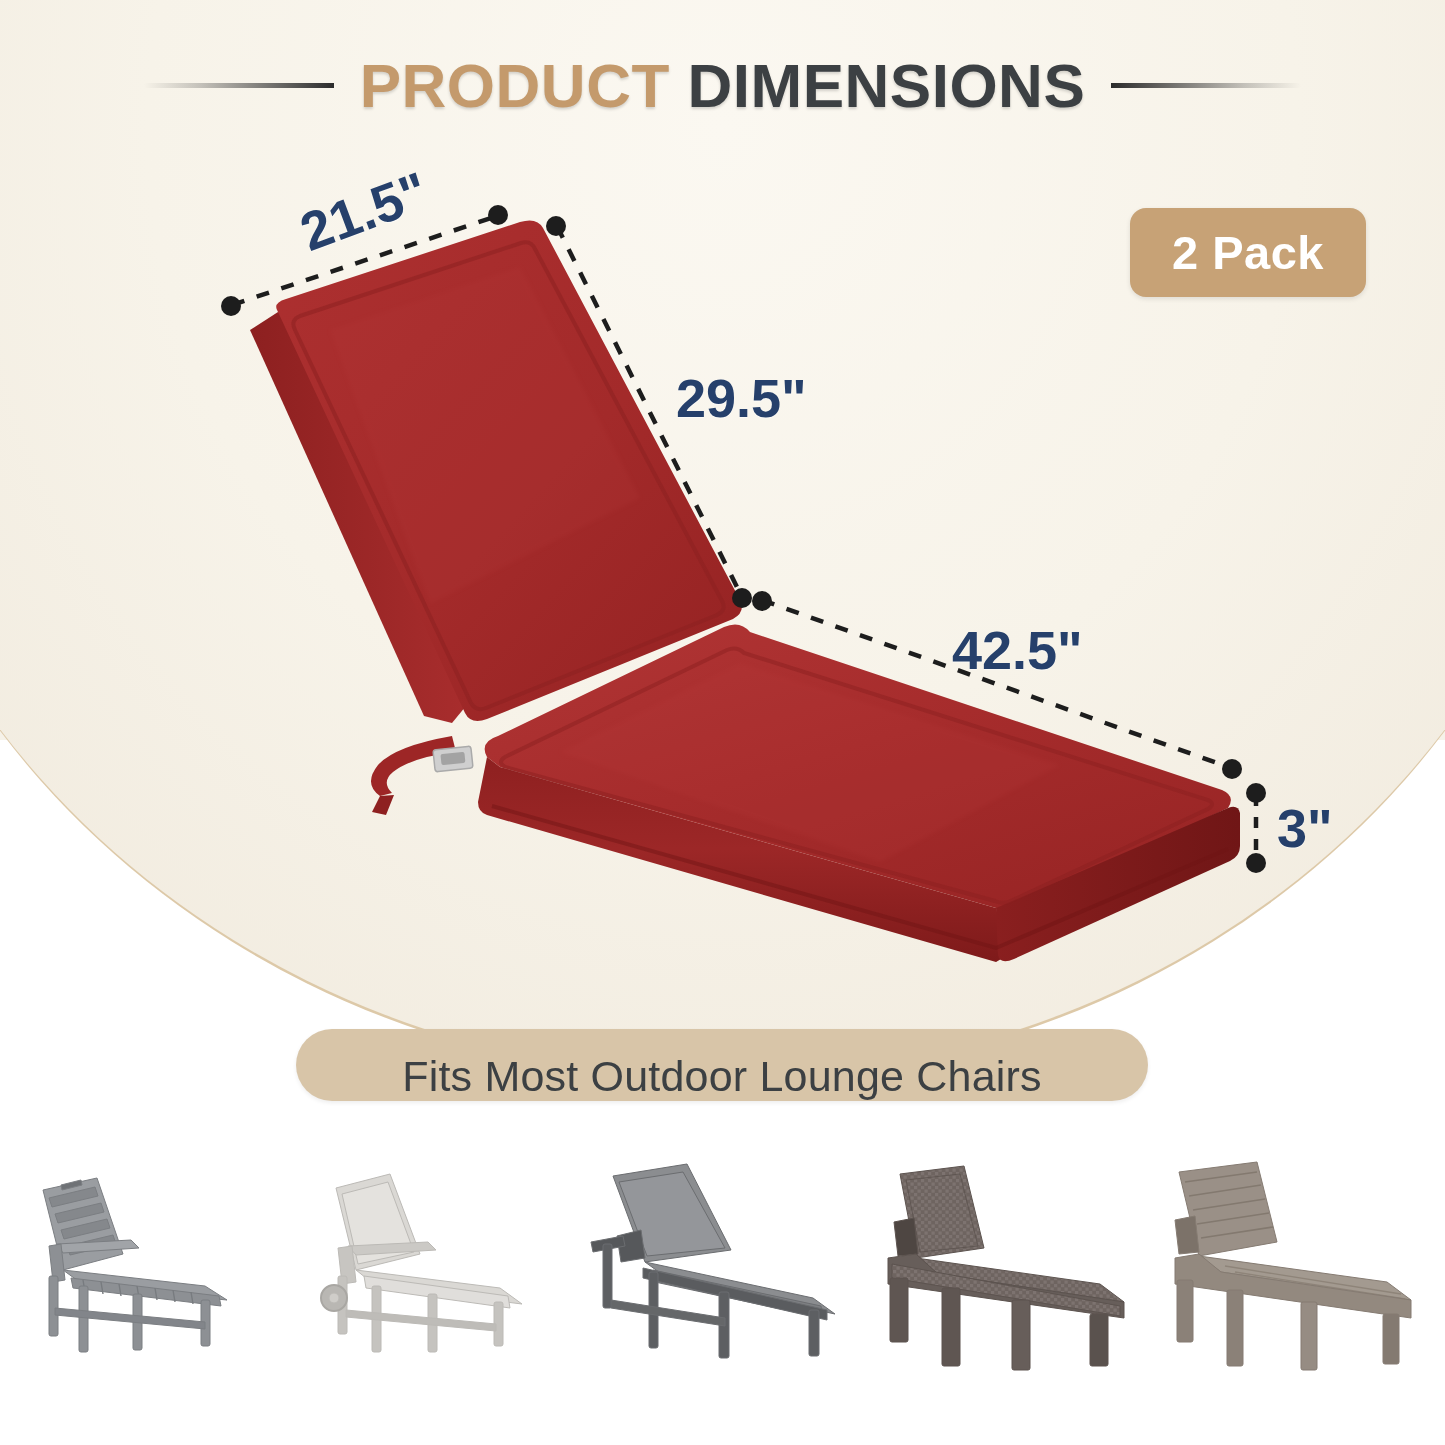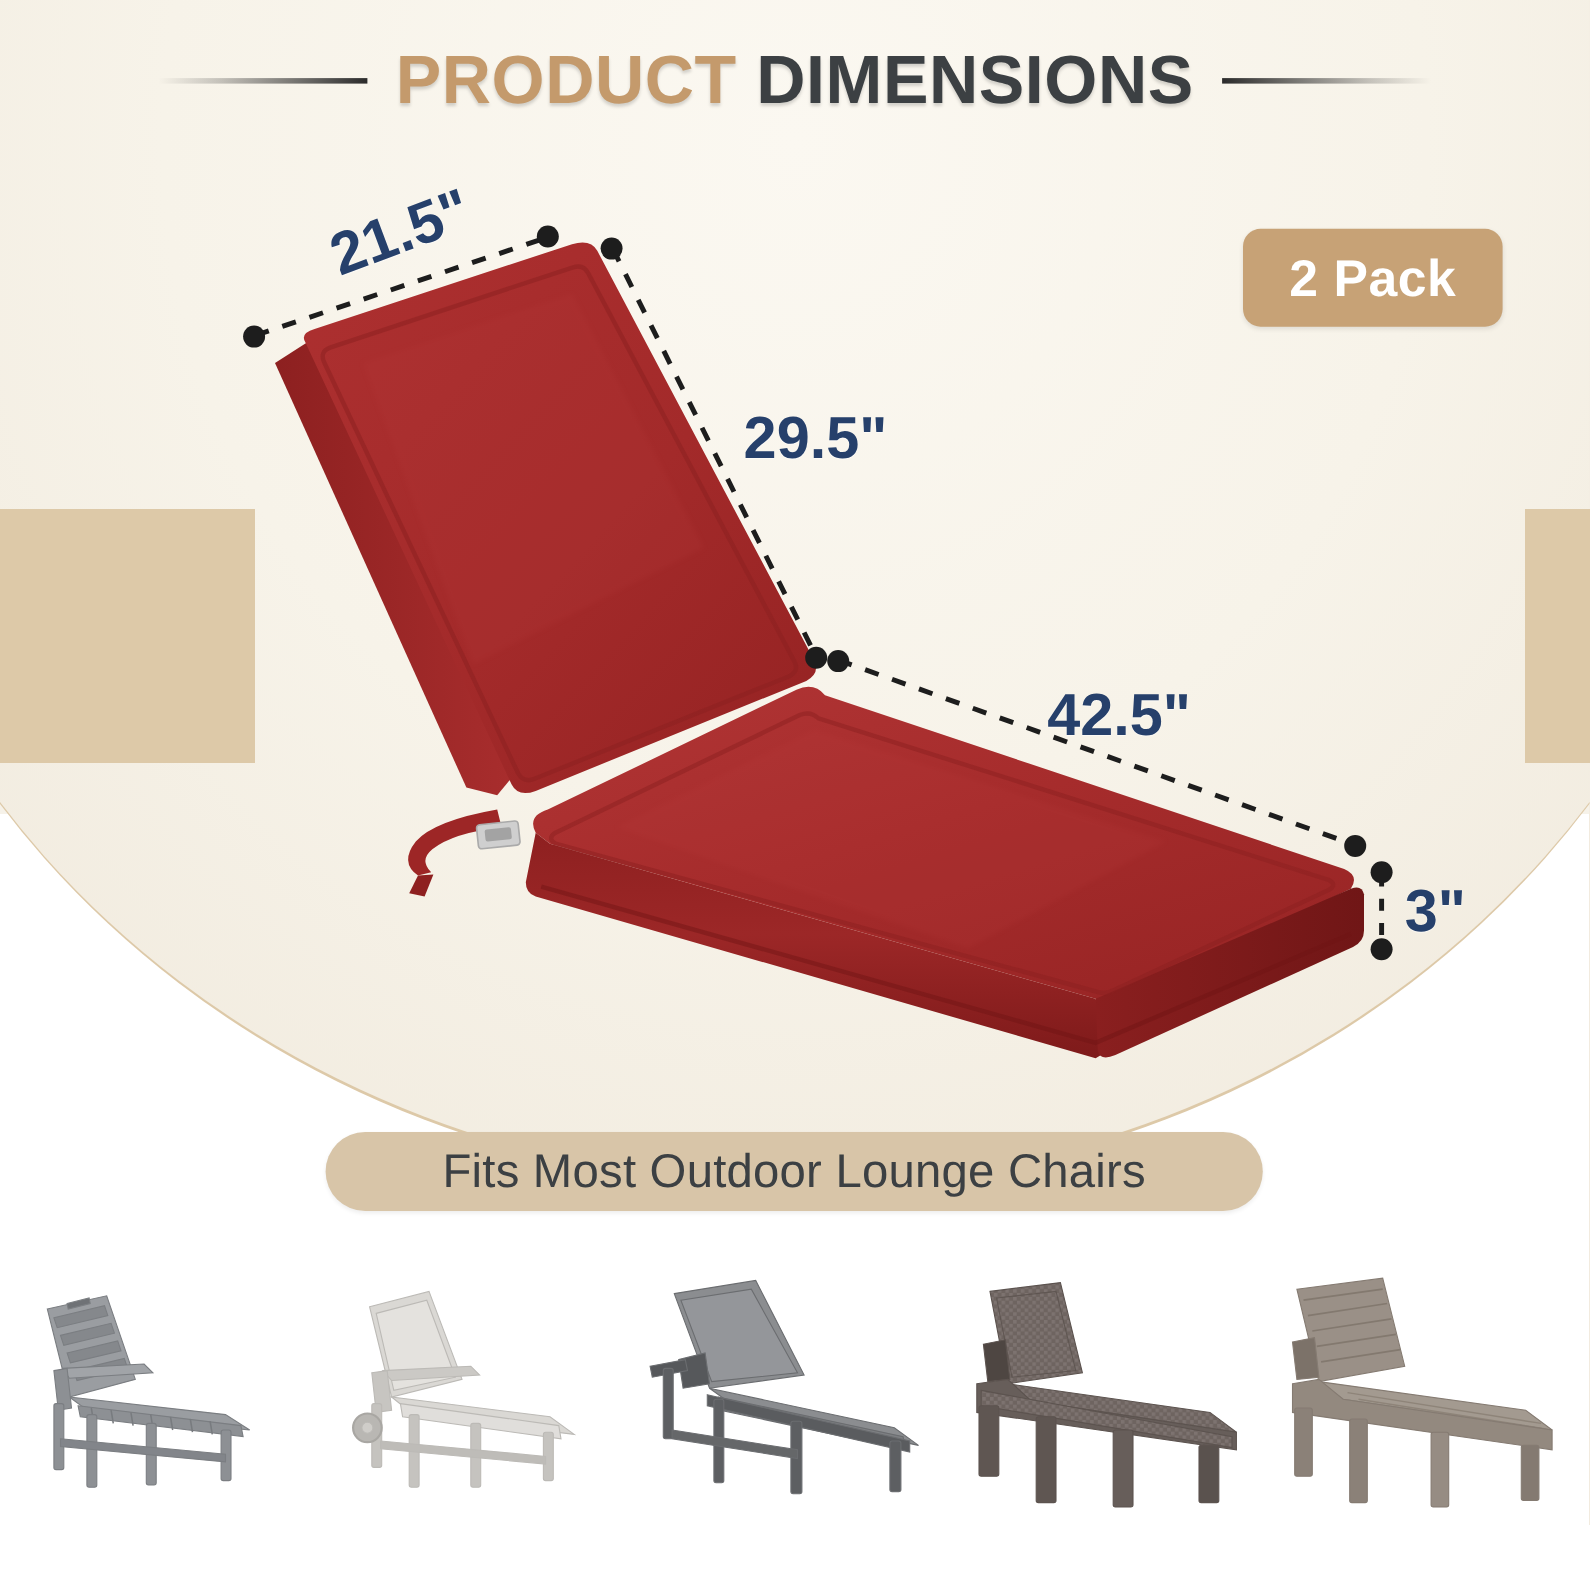--- a/index.html
+++ b/index.html
@@ -19,21 +19,21 @@
     background:radial-gradient(ellipse at 50% 42%, #fbf8f1 0%, #f7f3e9 46%, #f2ece0 78%, #ece4d4 100%);
     border-bottom:3px solid #ddc9a8;
     box-sizing:border-box;
   }
   .bg-upper-sq{
     position:absolute;left:0;top:0;width:1445px;height:740px;
     background:linear-gradient(180deg,#faf7f0 0%,#f7f3ea 60%,#f6f2e9 100%);
   }
 
   
-  .header{position:absolute;left:0;top:28px;width:1445px;height:90px;
+  .header{position:absolute;left:0;top:40px;width:1445px;height:90px;
           display:flex;align-items:center;justify-content:center;gap:26px;}
   .rule{height:5px;width:190px;}
   .rule.left{background:linear-gradient(90deg, rgba(40,40,40,0) 0%, rgba(40,40,40,.25) 30%, #2b2b2b 100%);}
   .rule.right{background:linear-gradient(270deg, rgba(40,40,40,0) 0%, rgba(40,40,40,.25) 30%, #2b2b2b 100%);}
   .title{font-size:62px;font-weight:bold;letter-spacing:.5px;white-space:nowrap;
          text-shadow:0 2px 3px rgba(0,0,0,.16);}
   .title .t1{color:#c49a6c;}
   .title .t2{color:#3c4043;}
 
   
@@ -47,21 +47,21 @@
   
   .dim{position:absolute;color:#26406b;font-weight:bold;white-space:nowrap;
        text-shadow:0 1px 1px rgba(255,255,255,.6);}
   .dim-215{left:292px;top:205px;font-size:54px;transform:rotate(-20.5deg);transform-origin:left top;}
   .dim-295{left:676px;top:367px;font-size:54px;}
   .dim-425{left:952px;top:619px;font-size:54px;}
   .dim-3  {left:1277px;top:797px;font-size:54px;}
 
   
   .fits{position:absolute;left:296px;top:1029px;width:852px;height:72px;border-radius:36px;
-        background:#d8c5a8;display:flex;align-items:center;justify-content:center;
+        background:#d8c5a8;display:flex;align-items:flex-end;justify-content:center;
         box-shadow:0 2px 4px rgba(0,0,0,.07);}
   .fits span{font-size:43px;color:#3c4043;letter-spacing:.2px;}
 
   
   .chairs{position:absolute;left:0;top:1128px;width:1445px;height:300px;display:flex;}
   .chair-cell{flex:1;position:relative;}
   .chair-cell svg{position:absolute;left:50%;top:50%;transform:translate(-50%,-50%);}
 </style>
 </head>
 <body>

